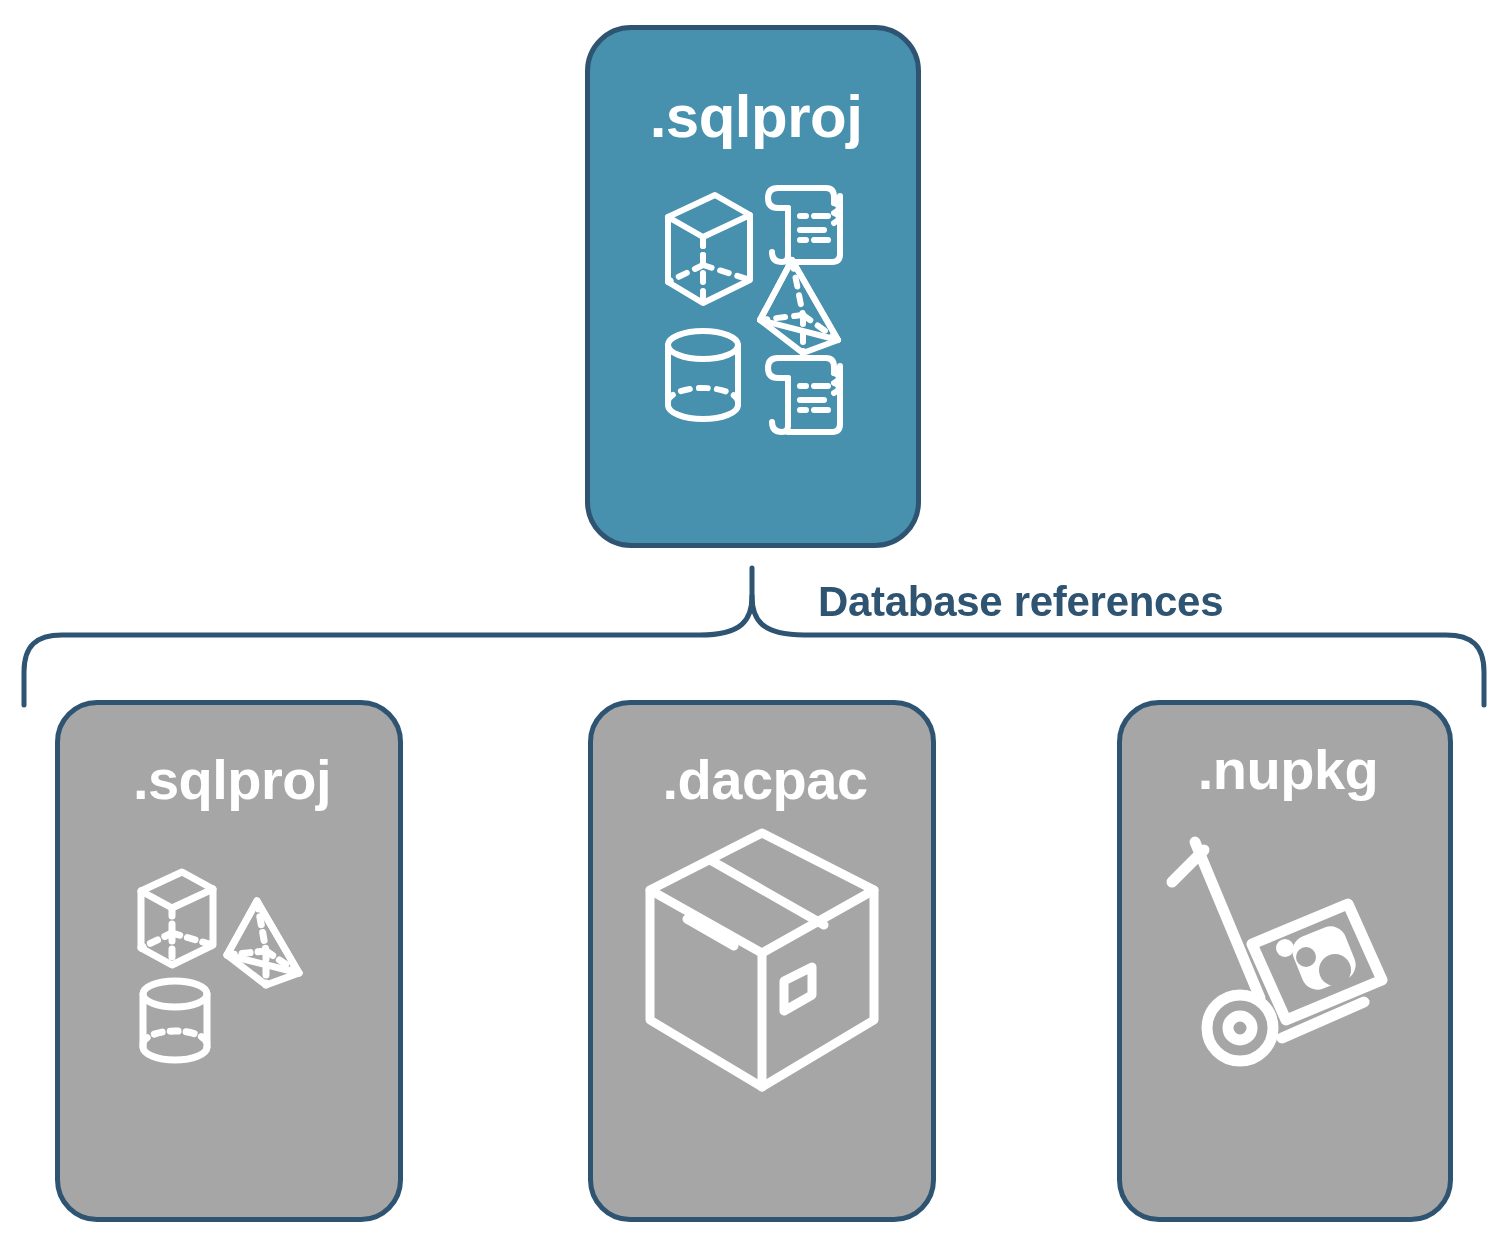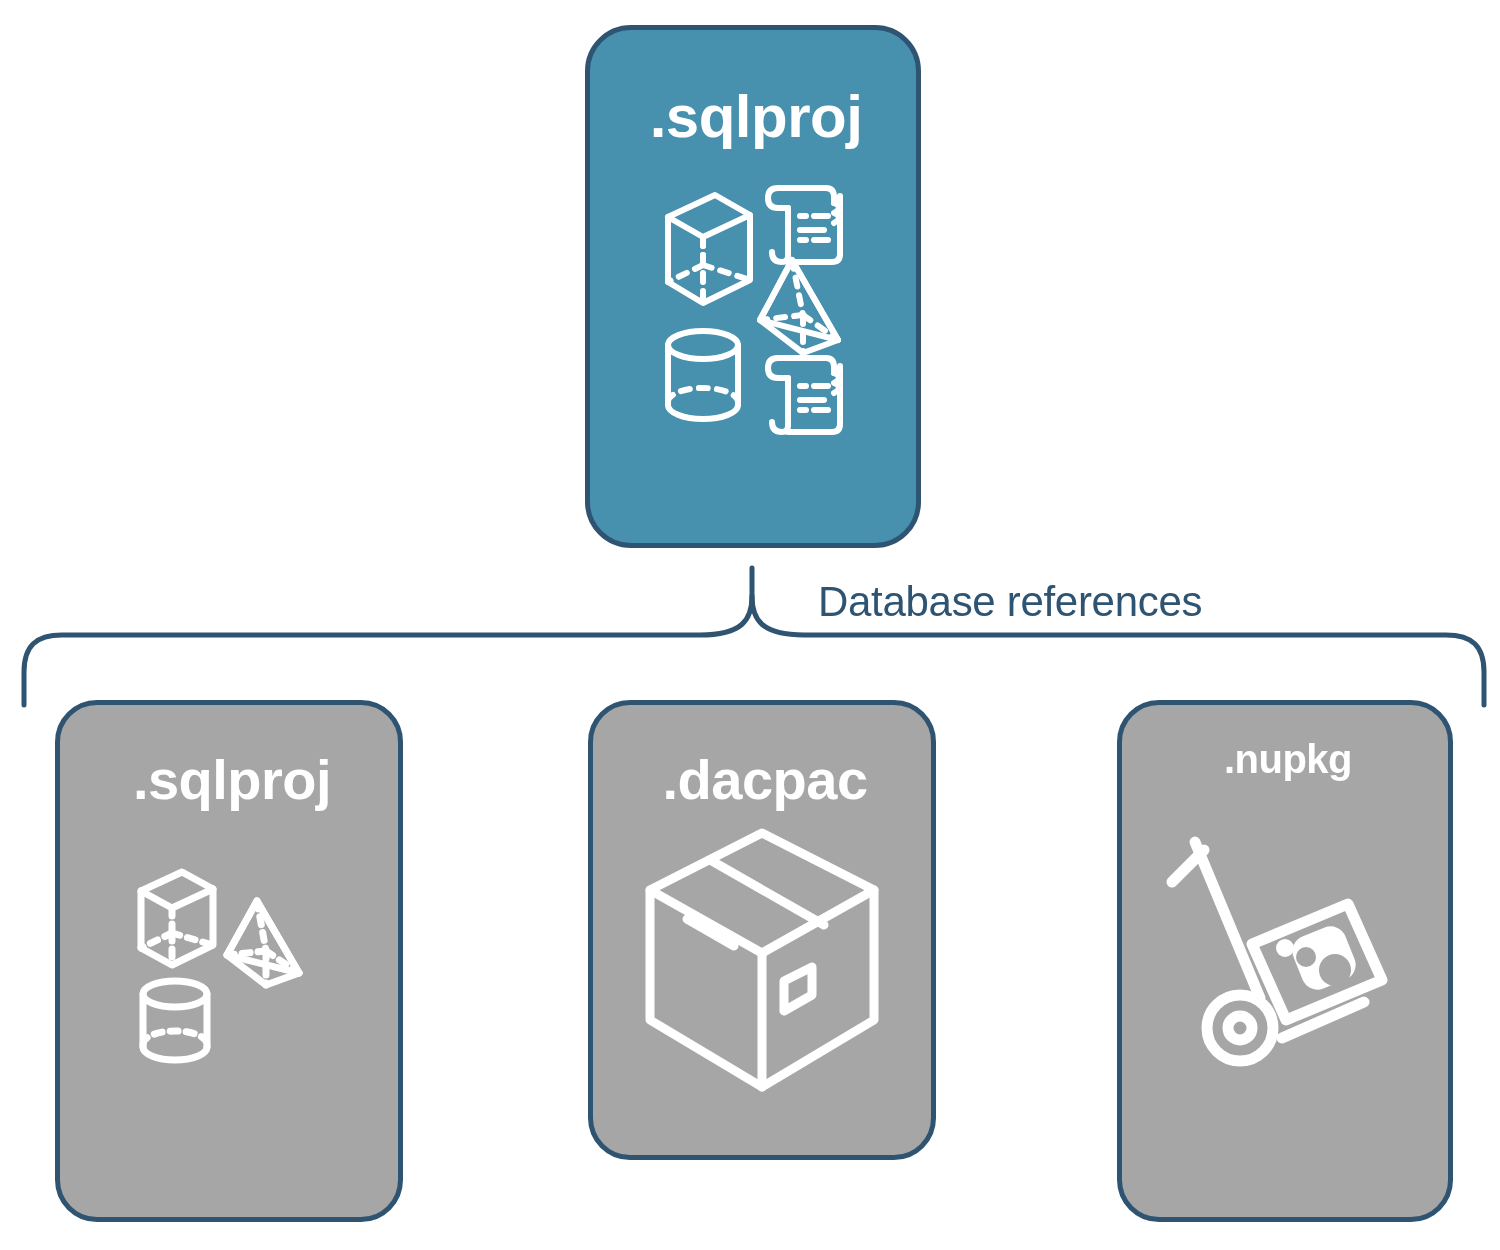--- a/index.html
+++ b/index.html
@@ -40,43 +40,43 @@
   #card-top{
     left:585px;top:25px;width:336px;height:523px;
     background:#4790ae;
     border-radius:46px;
   }
   #card-top .title{top:52px;font-size:60px;}
   #card-top .art{top:140px;}
 
   
   #card-sqlproj{left:55px;top:700px;width:348px;height:522px;background:#a6a6a6;}
-  #card-dacpac {left:588px;top:700px;width:348px;height:460px;background:#a6a6a6;padding-left:16px;}
+  #card-dacpac {left:588px;top:700px;width:348px;height:522px;background:#a6a6a6;padding-left:16px;}
   #card-nupkg  {left:1117px;top:700px;width:336px;height:522px;background:#a6a6a6;}
 
   #card-sqlproj .title{top:42px;font-size:56px;}
   #card-dacpac  .title{top:42px;font-size:56px;}
-  #card-nupkg   .title{top:32px;font-size:40px;}
+  #card-nupkg   .title{top:32px;font-size:56px;}
 
   #card-sqlproj .art{top:150px;}
   #card-dacpac  .art{top:110px;}
   #card-nupkg   .art{top:125px;}
 
   
   #connector{
     position:absolute;left:0;top:540px;width:1500px;height:220px;
   }
   #connector svg{display:block;}
 
   #bracket-label{
     position:absolute;
     left:818px;top:578px;
     color:#2e5472;
     font-size:42px;
-    font-weight:normal;
+    font-weight:bold;
     letter-spacing:-0.3px;
     white-space:nowrap;
     text-align:right;
   }
 </style>
 </head>
 <body>
 
 <div id="stage">
 

